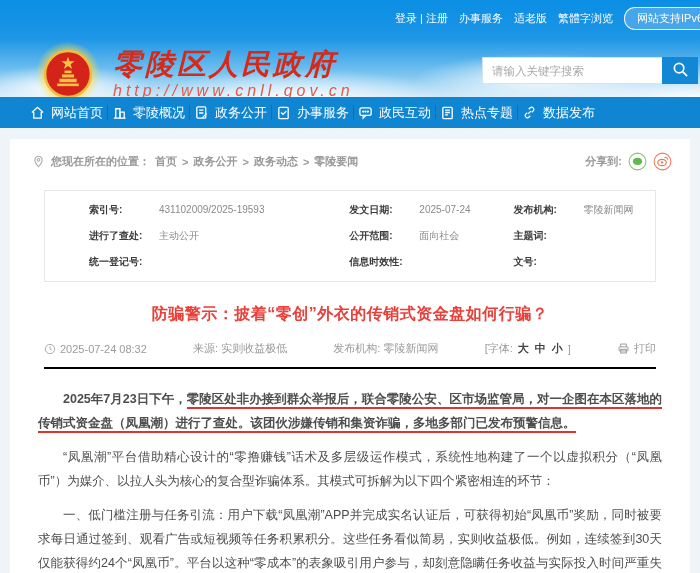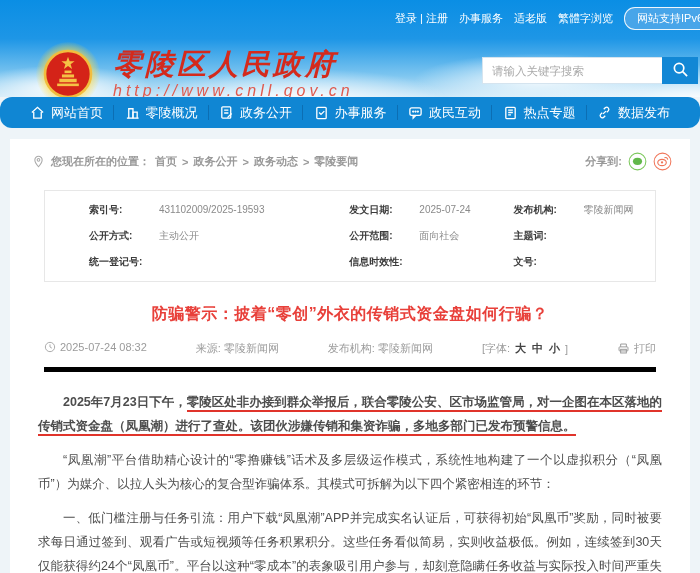--- a/index.html
+++ b/index.html
@@ -28,21 +28,21 @@
   .site-url { color:#e05a4e; font-size:16px; letter-spacing:4px; }
   .search { position:absolute; right:2px; top:57px; width:216px; height:27px; display:flex; z-index:3; }
   .search input { flex:1; border:1px solid #d5e4ef; border-right:none; padding:0 9px; font-size:11.5px;
     color:#666; outline:none; font-family:inherit; }
   .search input::placeholder { color:#aaa; }
   .search button { width:36px; background:#1287d5; border:none; cursor:pointer;
     display:flex; align-items:center; justify-content:center; }
 
   
   .nav { height:31px; background:#1086d3; display:flex; align-items:center;
-    justify-content:space-between; padding:11px 26px;border-radius:12px; }
+    padding:11px 26px; }
   .nav-item { display:flex; align-items:center; gap:6px; color:#fff; font-size:13px;
     cursor:pointer; white-space:nowrap; padding:0 4px; }
   .nav-sep { width:1px; height:15px; background:rgba(8,70,125,.38); }
   .nicon { display:flex; align-items:center; }
 
   
   .content { margin:11px 10px 0; background:#fff; padding-bottom:30px; min-height:440px; }
   .breadcrumb-row { display:flex; align-items:center; padding:13px 18px 11px 22px;
     font-size:11px; color:#999;font-weight:bold; }
   .breadcrumb-row .crumbs { display:flex; align-items:center; gap:5px; margin-left:6px; }
@@ -52,22 +52,22 @@
 
   .meta-box { margin:8px 34px 0; border:1px solid #e7e7e7; padding:13px 0 13px 44px;
     display:grid; grid-template-columns:46% 29% 25%; row-gap:14px; }
   .meta-cell { display:flex; font-size:10px; line-height:1.2; }
   .meta-label { font-weight:bold; color:#3c3c3c; min-width:70px; }
   .meta-value { color:#8a8a8a; }
 
   .article-title { margin:22px 40px 0; text-align:center; color:#e8403a;
     font-size:16px; font-weight:bold; letter-spacing:.5px; }
 
-  .meta-row { margin:16px 34px 0; display:flex; align-items:flex-start; justify-content:space-between;
-    font-size:11px; color:#9b9b9b; border-bottom:5px solid #000000; padding-bottom:11px; }
+  .meta-row { margin:16px 34px 0; display:flex; align-items:center; justify-content:space-between;
+    font-size:11px; color:#9b9b9b; border-bottom:2px solid #000000; padding-bottom:11px; }
   .meta-row .grp { display:flex; align-items:center; gap:4px; }
   .font-sizes span.sz { font-weight:bold; color:#444; cursor:pointer; margin:0 1px; }
   .print { cursor:pointer; display:flex; align-items:center; gap:4px; }
 
   .article-body { padding:8px 28px 0; }
   .article-body p { font-size:12.5px; color:#4d4d4d; line-height:24px; text-align:justify;
     text-indent:2em; margin:10px 0; }
   .red-underline { border-bottom:2px solid #e0342b; padding-bottom:1px; }
 </style>
 </head>
@@ -245,21 +245,21 @@
       </div>
       <div class="meta-cell">
         <span class="meta-label">发文日期:</span>
         <span class="meta-value">2025-07-24</span>
       </div>
       <div class="meta-cell">
         <span class="meta-label">发布机构:</span>
         <span class="meta-value">零陵新闻网</span>
       </div>
       <div class="meta-cell">
-        <span class="meta-label">公开方式:</span>
+        <span class="meta-label">进行了查处:</span>
         <span class="meta-value">主动公开</span>
       </div>
       <div class="meta-cell">
         <span class="meta-label">公开范围:</span>
         <span class="meta-value">面向社会</span>
       </div>
       <div class="meta-cell">
         <span class="meta-label">主题词:</span>
         <span class="meta-value"></span>
       </div>
@@ -282,21 +282,21 @@
     <div class="meta-row">
       <span class="grp">
         <span style="display:flex;">
           <svg width="12" height="12" viewBox="0 0 16 16" fill="none" stroke="#aaa" stroke-width="1.3">
             <circle cx="8" cy="8" r="6.2"></circle>
               <path d="M8 4.5 V8 l2.5 1.5"></path>
             </svg>
         </span>
         <span>2025-07-24 08:32</span>
       </span>
-      <span class="grp">来源: 零陵新闻网</span>
+      <span class="grp">来源: 实则收益极低</span>
       <span class="grp">发布机构: 零陵新闻网</span>
       <span class="grp font-sizes">
         <span>[字体:</span>
         <span class="sz">大</span>
         <span class="sz">中</span>
         <span class="sz">小</span>
         <span>]</span>
       </span>
       <span class="grp print">
         <span style="display:flex;">

